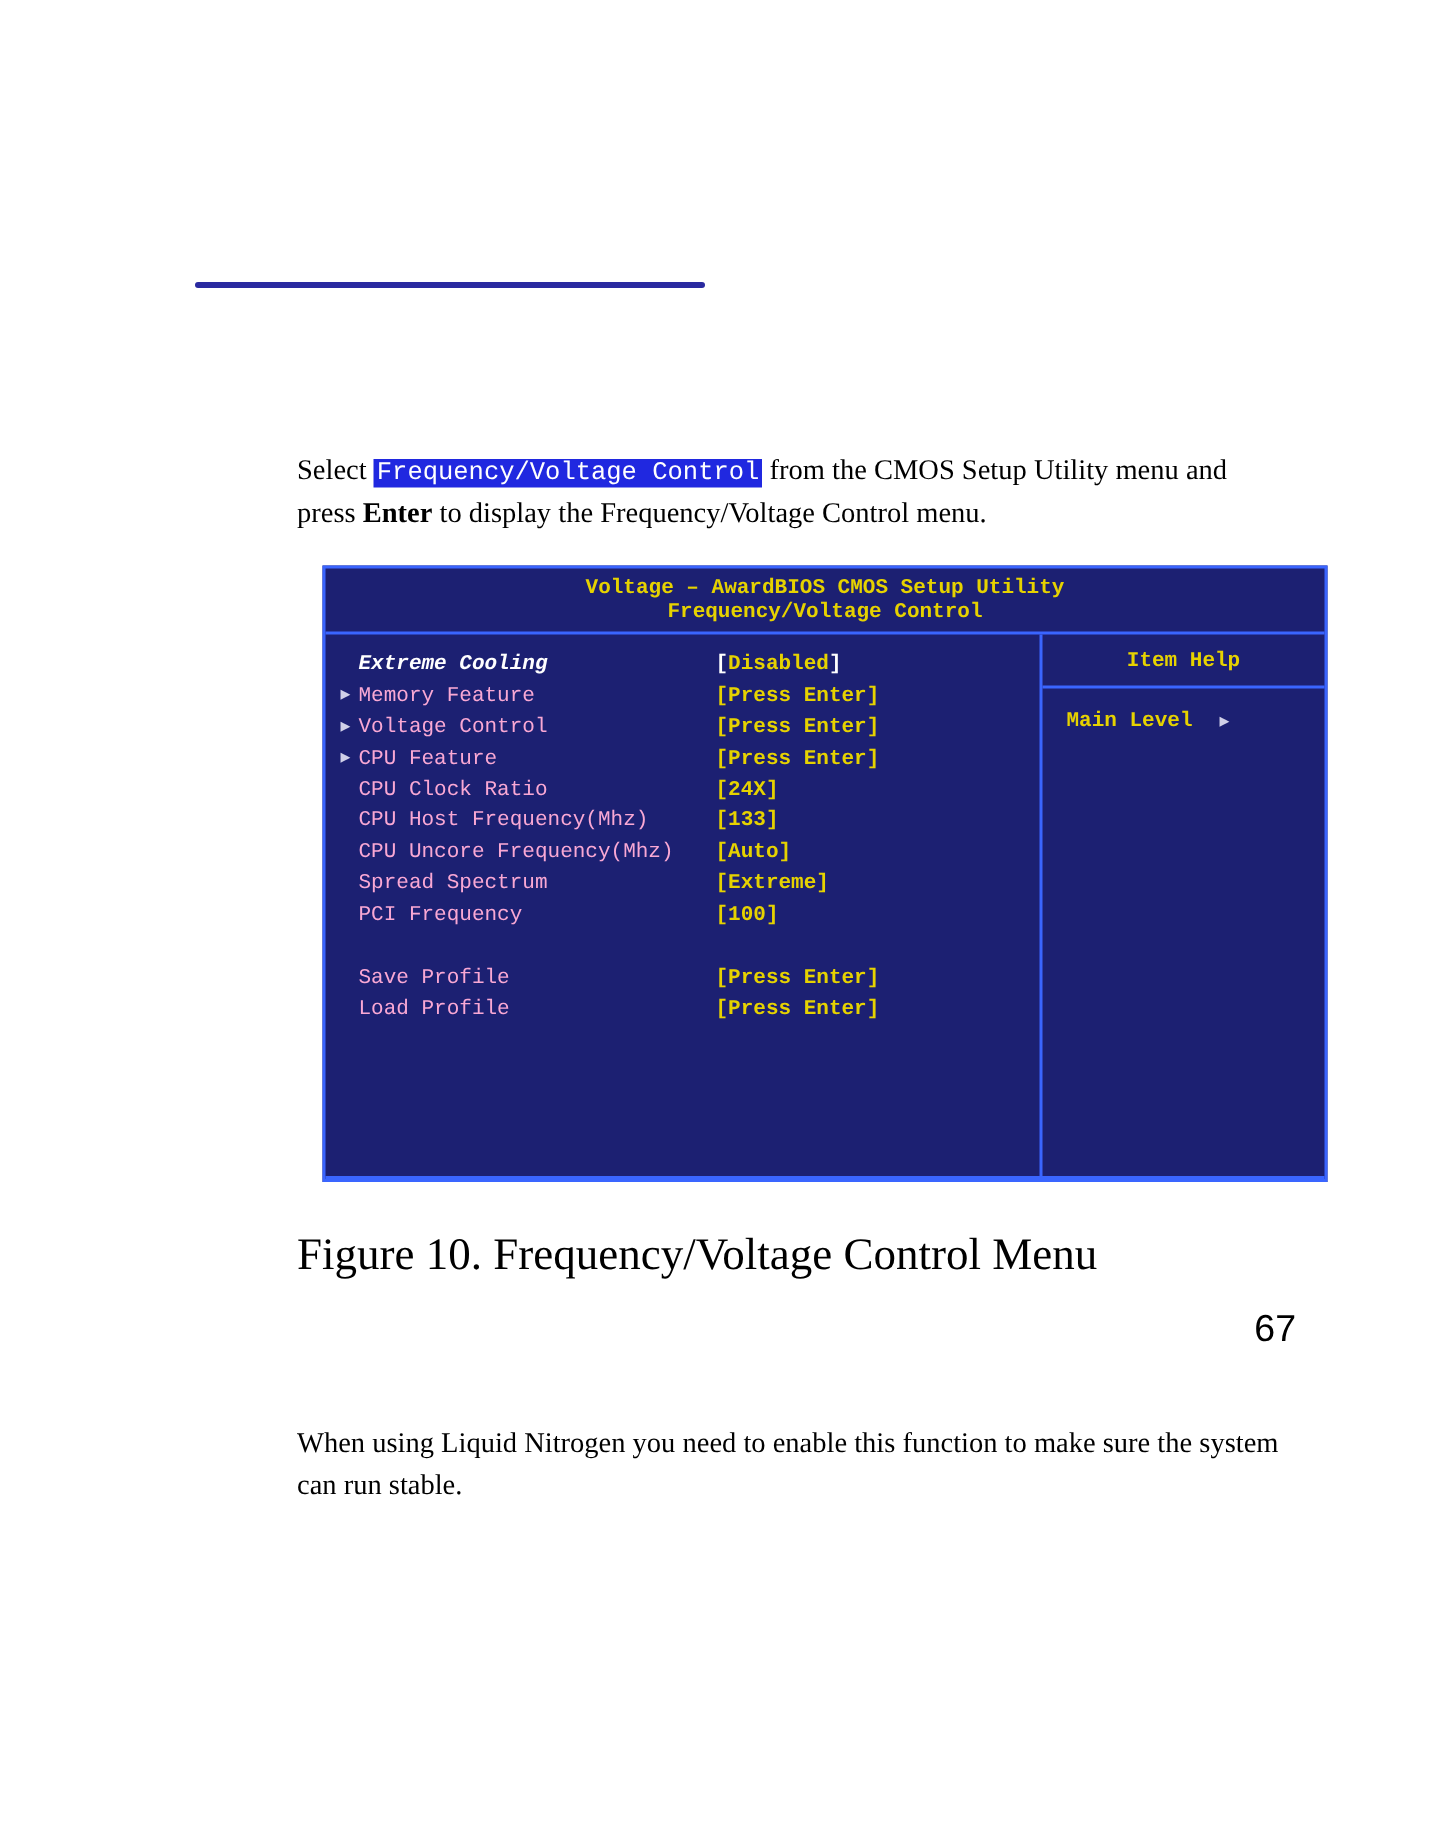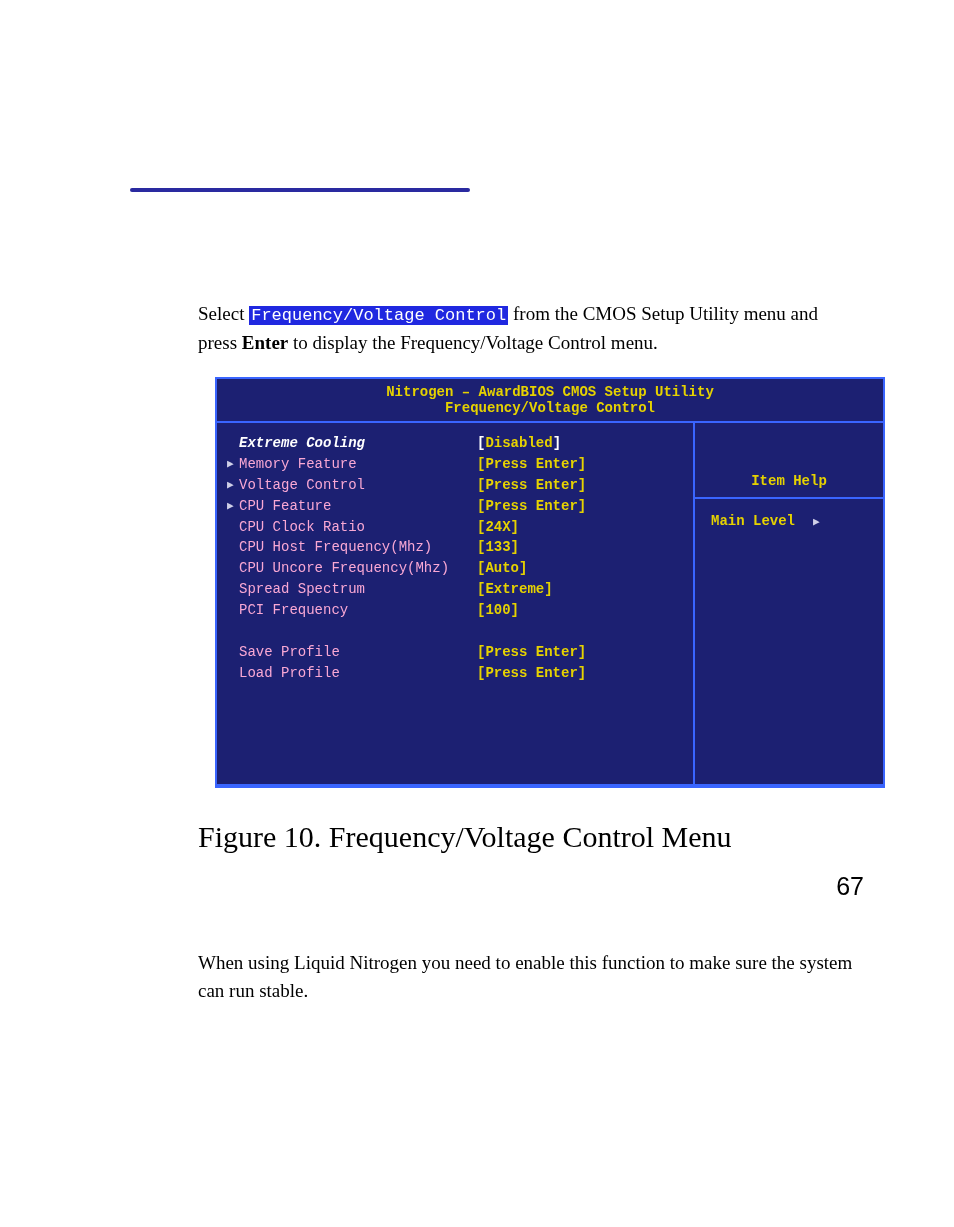--- a/index.html
+++ b/index.html
@@ -110,21 +110,20 @@
     white-space: pre;
   }
   .yellow { color: #e6d200; }
   .white { color: #ffffff; }
   .help-title {
     text-align: center;
     color: #e6d200;
     font-weight: bold;
     padding-bottom: 8px;
     border-bottom: 2px solid #3a65ff;
-    margin-top: 40px;
   }
   .main-level {
     padding: 14px 0 0 16px;
     color: #e6d200;
     font-weight: bold;
   }
   .main-level .tri {
     color: #d0d0e8;
     font-size: 11px;
     padding-left: 18px;
@@ -163,21 +162,21 @@
 
 <div class="page">
 
   <div class="hr-top"></div>
 
   <p class="body-para">
     <span>Select </span><span class="code-token">Frequency/Voltage Control</span><span> from the CMOS Setup Utility menu and press </span><span class="bold">Enter</span><span> to display the Frequency/Voltage Control menu.</span>
   </p>
 
   <div class="bios-outer">
-    <div class="bios-title">Nitrogen – AwardBIOS CMOS Setup Utility</div>
+    <div class="bios-title">Voltage – AwardBIOS CMOS Setup Utility</div>
     <div class="bios-subtitle">Frequency/Voltage Control</div>
     <div class="bios-panels">
       <div class="bios-left">
 
         <div class="bios-row">
           <span class="triangle empty">▶</span>
           <span class="item-name-white">Extreme Cooling</span>
           <span class="item-val white">[</span>
             <span class="item-val yellow">Disabled</span>
             <span class="item-val white">]</span>

